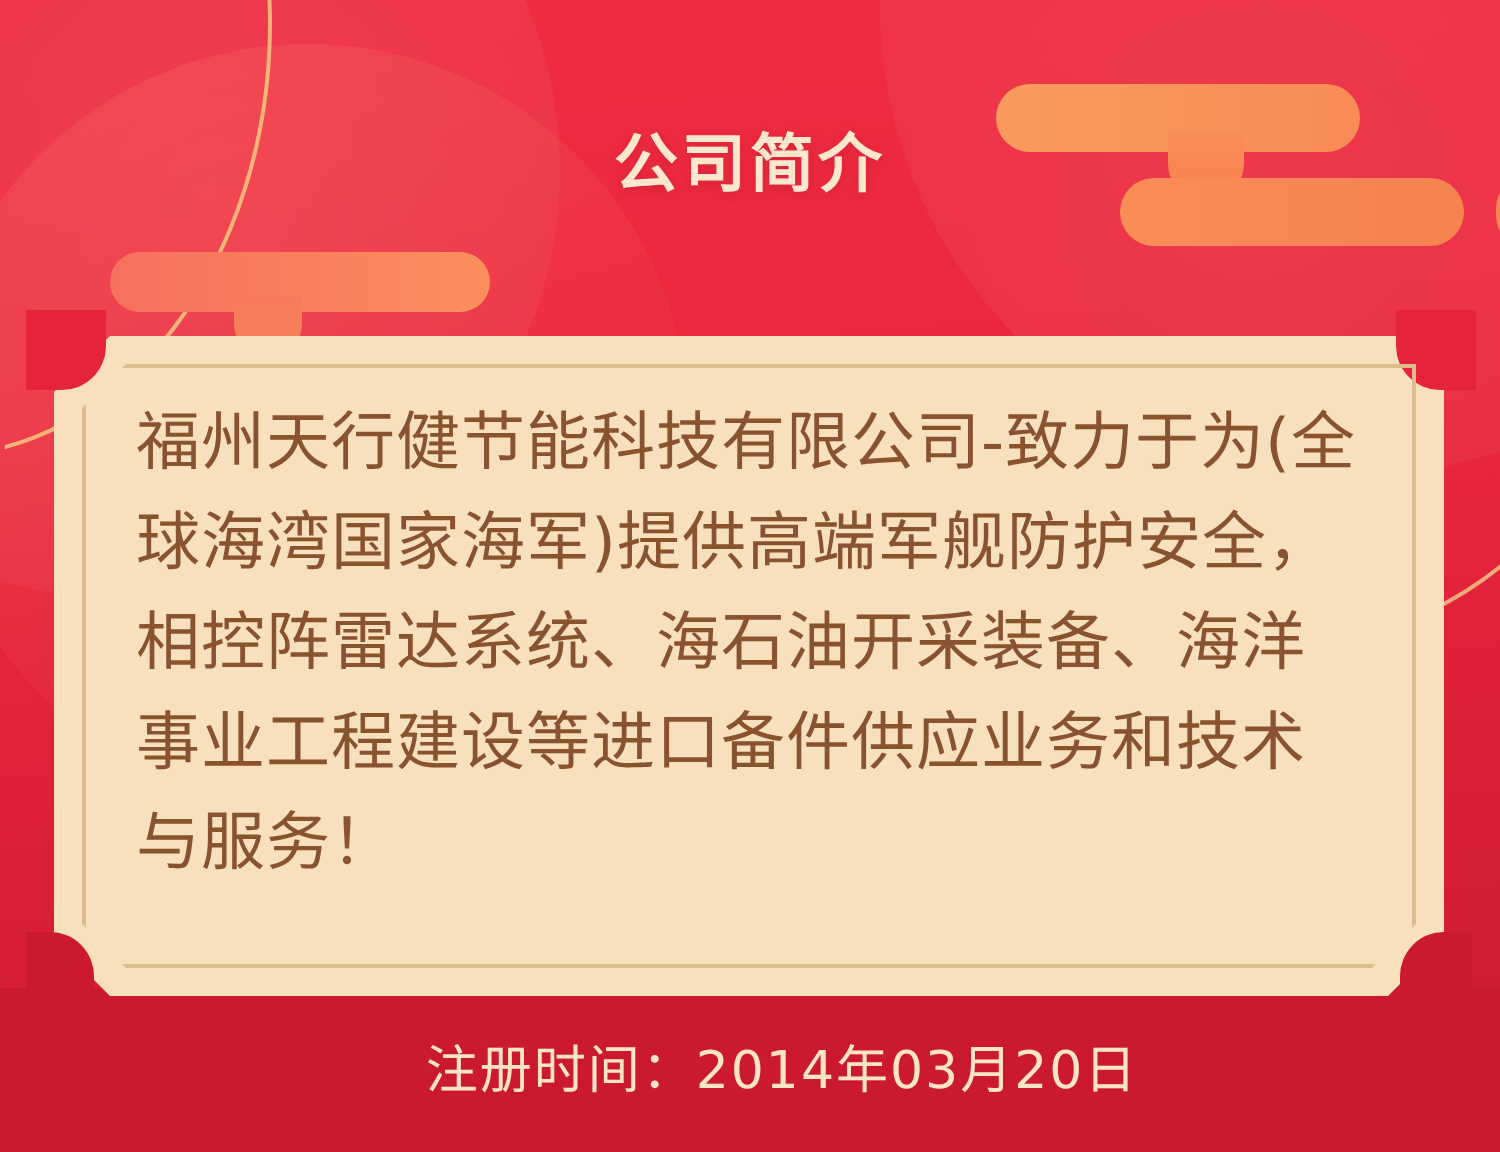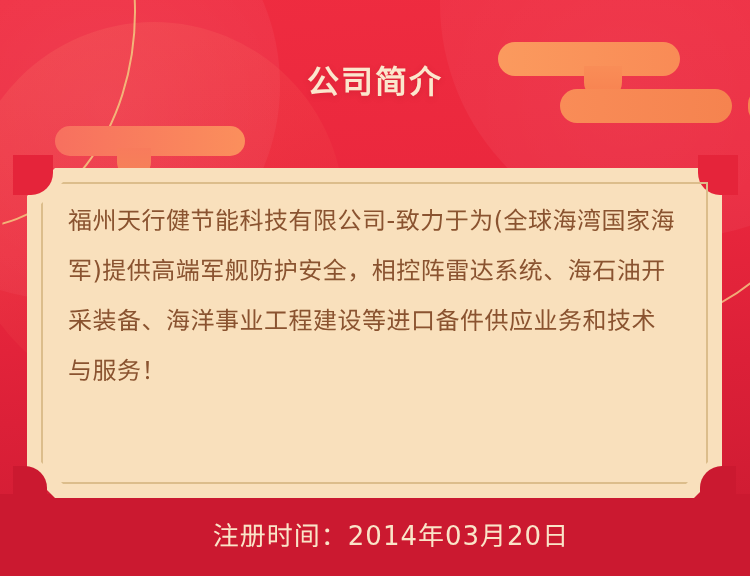--- a/index.html
+++ b/index.html
@@ -150,21 +150,21 @@
   }
   .cut-br{
     left:700px;top:466px;width:36px;height:36px;
     border-radius:22px 0 0 0;
     background:#cb1930;
   }
 
   .card-text{
     position:absolute;left:68px;top:196px;
     width:612px;
-    font-size:24px;
+    font-size:32px;
     line-height:50px;
     color:#8a5330;
     font-family:"DejaVu Sans","Liberation Sans",sans-serif;
     letter-spacing:0.5px;
     white-space:pre-wrap;
     word-break:break-all;
   }
 
   
   .footer{

